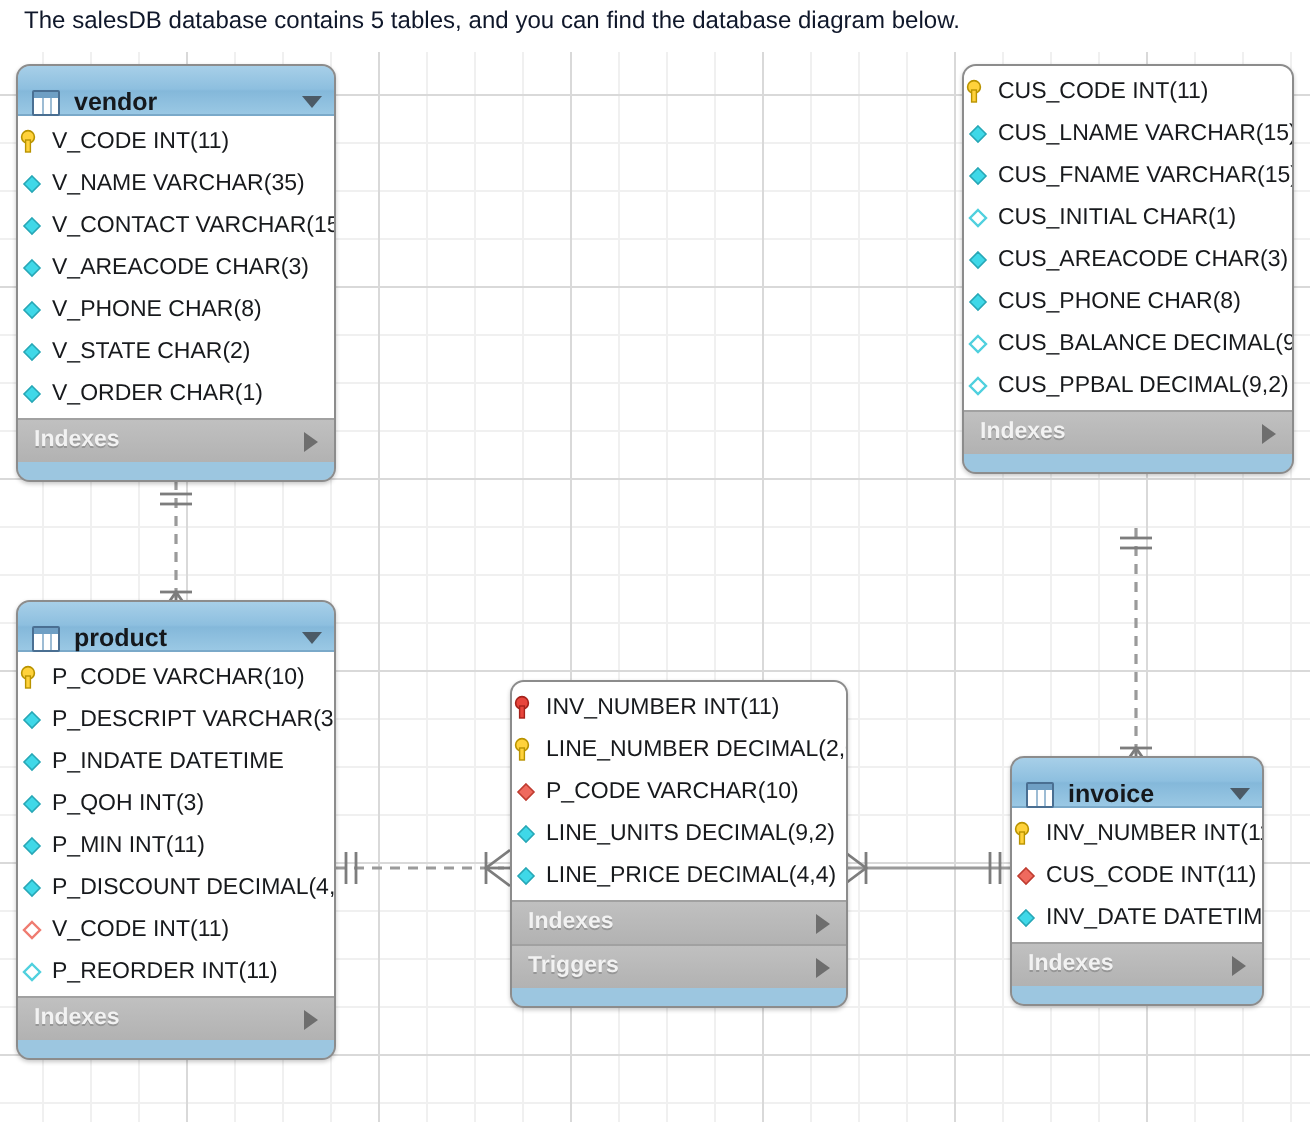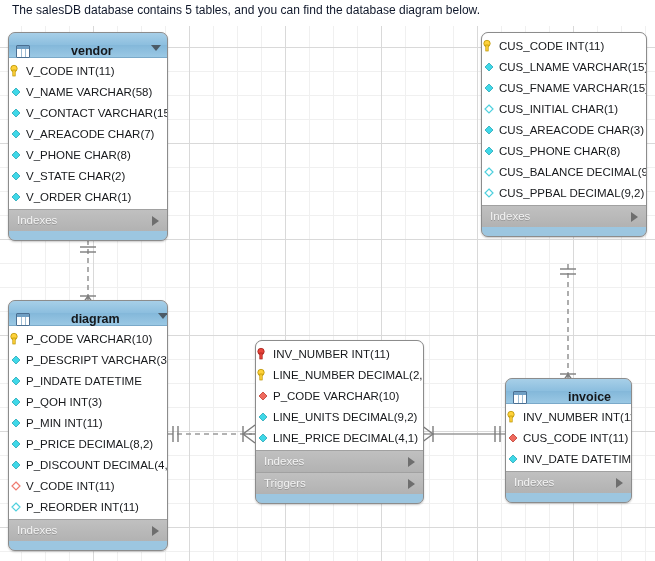--- a/index.html
+++ b/index.html
@@ -62,24 +62,23 @@
     background: #b6b6b6;
     box-shadow: 0 1px 2px rgba(0,0,0,0.22);
     overflow: hidden;
     box-sizing: border-box;
   }
   .tbl-head {
     height: 25px;
     background: linear-gradient(to bottom, #a7cfe8 0%, #8dbfdf 48%, #84b8da 52%, #9ac8e4 100%);
     border-bottom: 1px solid #7aa9c9;
     display: flex;
-    align-items: flex-start;
+    align-items: center;
     padding: 12px 6px 0 7px;
     box-sizing: border-box;
-    gap: 34px;
   }
   .tbl-icon {
     width: 14px;
     height: 13px;
     flex: 0 0 auto;
     margin-right: 7px;
     position: relative;
     background: #ffffff;
     border: 1px solid #4a6f92;
     border-radius: 1px;
@@ -150,21 +149,21 @@
     height: 22px;
     background: linear-gradient(to bottom, #c0c0c0 0%, #b2b2b2 100%);
     border-top: 1px solid #a1a1a1;
     display: flex;
     align-items: center;
     padding: 0 8px 0 8px;
     box-sizing: border-box;
   }
   .sect-label {
     font-size: 11.5px;
-    font-weight: normal;
+    font-weight: bold;
     color: #f2f2f2;
     text-shadow: 0 1px 0 rgba(0,0,0,0.18);
     flex: 1 1 auto;
     line-height: 13px;
   }
   .sect-arrow {
     width: 0; height: 0;
     border-top: 5px solid transparent;
     border-bottom: 5px solid transparent;
     border-left: 7px solid #6e6e6e;
@@ -235,37 +234,37 @@
             </svg>
           </span>
           <span class="col-name">V_CODE INT(11)</span>
         </div>
       <div class="col">
           <span class="gly">
             <svg width="13" height="14">
               <polygon points="6,3 10,7 6,11 2,7" fill="#3fd8e8" stroke="#27a7b6" stroke-width="0.8"></polygon>
             </svg>
           </span>
-          <span class="col-name">V_NAME VARCHAR(58)</span>
+          <span class="col-name">V_NAME VARCHAR(35)</span>
         </div>
       <div class="col">
           <span class="gly">
             <svg width="13" height="14">
               <polygon points="6,3 10,7 6,11 2,7" fill="#3fd8e8" stroke="#27a7b6" stroke-width="0.8"></polygon>
             </svg>
           </span>
           <span class="col-name">V_CONTACT VARCHAR(15)</span>
         </div>
       <div class="col">
           <span class="gly">
             <svg width="13" height="14">
               <polygon points="6,3 10,7 6,11 2,7" fill="#3fd8e8" stroke="#27a7b6" stroke-width="0.8"></polygon>
             </svg>
           </span>
-          <span class="col-name">V_AREACODE CHAR(7)</span>
+          <span class="col-name">V_AREACODE CHAR(3)</span>
         </div>
       <div class="col">
           <span class="gly">
             <svg width="13" height="14">
               <polygon points="6,3 10,7 6,11 2,7" fill="#3fd8e8" stroke="#27a7b6" stroke-width="0.8"></polygon>
             </svg>
           </span>
           <span class="col-name">V_PHONE CHAR(8)</span>
         </div>
       <div class="col">
@@ -363,21 +362,21 @@
     <div class="sect">
       <span class="sect-label">Indexes</span>
       <span class="sect-arrow"></span>
     </div>
     <div class="foot"></div>
   </div>
 
   <div class="tbl" style="left:8px; top:274px; width:160px;">
     <div class="tbl-head">
       <span class="tbl-icon"></span>
-      <span class="tbl-title">diagram</span>
+      <span class="tbl-title">product</span>
       <span class="caret"></span>
     </div>
     <div class="cols">
       <div class="col">
           <span class="gly">
             <svg width="13" height="14">
               <circle cx="4" cy="4.5" r="3.2" fill="#ffd23b" stroke="#b99300" stroke-width="0.8"></circle>
               <rect x="2.8" y="6" width="2.4" height="6" fill="#ffd23b" stroke="#b99300" stroke-width="0.7"></rect>
             </svg>
           </span>
@@ -407,28 +406,20 @@
           </span>
           <span class="col-name">P_QOH INT(3)</span>
         </div>
       <div class="col">
           <span class="gly">
             <svg width="13" height="14">
               <polygon points="6,3 10,7 6,11 2,7" fill="#3fd8e8" stroke="#27a7b6" stroke-width="0.8"></polygon>
             </svg>
           </span>
           <span class="col-name">P_MIN INT(11)</span>
-        </div>
-      <div class="col">
-          <span class="gly">
-            <svg width="13" height="14">
-              <polygon points="6,3 10,7 6,11 2,7" fill="#3fd8e8" stroke="#27a7b6" stroke-width="0.8"></polygon>
-            </svg>
-          </span>
-          <span class="col-name">P_PRICE DECIMAL(8,2)</span>
         </div>
       <div class="col">
           <span class="gly">
             <svg width="13" height="14">
               <polygon points="6,3 10,7 6,11 2,7" fill="#3fd8e8" stroke="#27a7b6" stroke-width="0.8"></polygon>
             </svg>
           </span>
           <span class="col-name">P_DISCOUNT DECIMAL(4,2)</span>
         </div>
       <div class="col">
@@ -490,21 +481,21 @@
             </svg>
           </span>
           <span class="col-name">LINE_UNITS DECIMAL(9,2)</span>
         </div>
       <div class="col">
           <span class="gly">
             <svg width="13" height="14">
               <polygon points="6,3 10,7 6,11 2,7" fill="#3fd8e8" stroke="#27a7b6" stroke-width="0.8"></polygon>
             </svg>
           </span>
-          <span class="col-name">LINE_PRICE DECIMAL(4,1)</span>
+          <span class="col-name">LINE_PRICE DECIMAL(4,4)</span>
         </div>
     </div>
     <div class="sect">
       <span class="sect-label">Indexes</span>
       <span class="sect-arrow"></span>
     </div>
     <div class="sect">
       <span class="sect-label">Triggers</span>
       <span class="sect-arrow"></span>
     </div>

